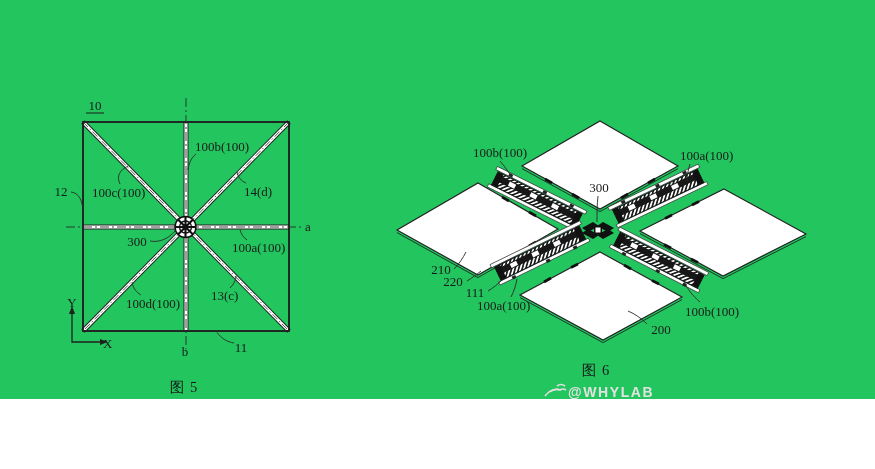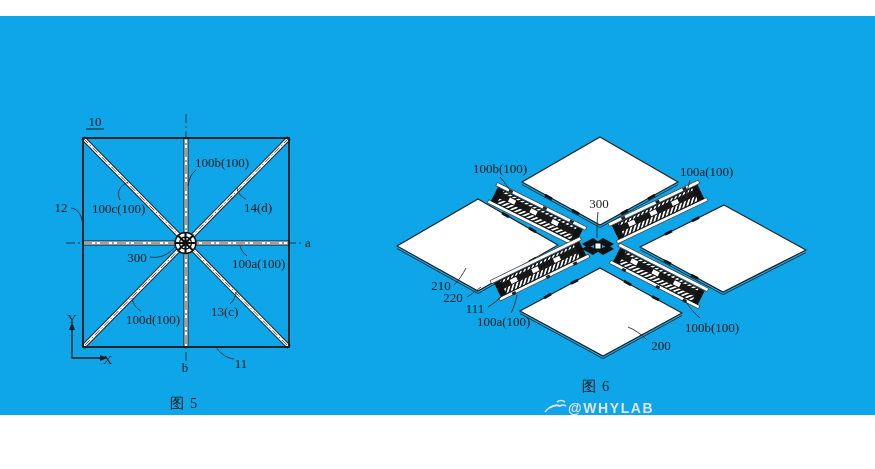--- a/index.html
+++ b/index.html
@@ -1,17 +1,17 @@
 <!DOCTYPE html>
 <html><head>
 <meta charset="utf-8">
 <style>
   html,body{margin:0;padding:0;background:#ffffff;}
-  .canvas{position:relative;width:875px;height:399px;background:#0ea5e9;overflow:hidden;
-          font-family:"Liberation Serif","DejaVu Serif",serif;margin-top:16px;}
+  .canvas{position:relative;width:875px;height:399px;background:#22c55e;overflow:hidden;
+          font-family:"Liberation Serif","DejaVu Serif",serif;}
   svg{position:absolute;left:0;top:0;}
   text.ref{font-size:13px;fill:#1a1a1a;font-family:"Liberation Serif","DejaVu Serif",serif;}
   text.caption{font-size:14.5px;fill:#1a1a1a;letter-spacing:1px;font-family:"Liberation Serif","DejaVu Serif",serif;}
   text.wm{font-size:14px;font-weight:bold;letter-spacing:1.6px;fill:#e2e2e2;
           font-family:"Liberation Sans","DejaVu Sans",sans-serif;}
   .leader{fill:none;stroke:#2a2a2a;stroke-width:0.9;}
   .beam-k{stroke:#202020;stroke-width:5;}
   .beam-w{stroke:#ffffff;stroke-width:3;}
   .beam-d{stroke:#2a2a2a;stroke-width:0.8;stroke-dasharray:7 2.5 1.5 2.5;}
   .axis{stroke:#2a2a2a;stroke-width:0.9;stroke-dasharray:9 3 2 3;fill:none;}

